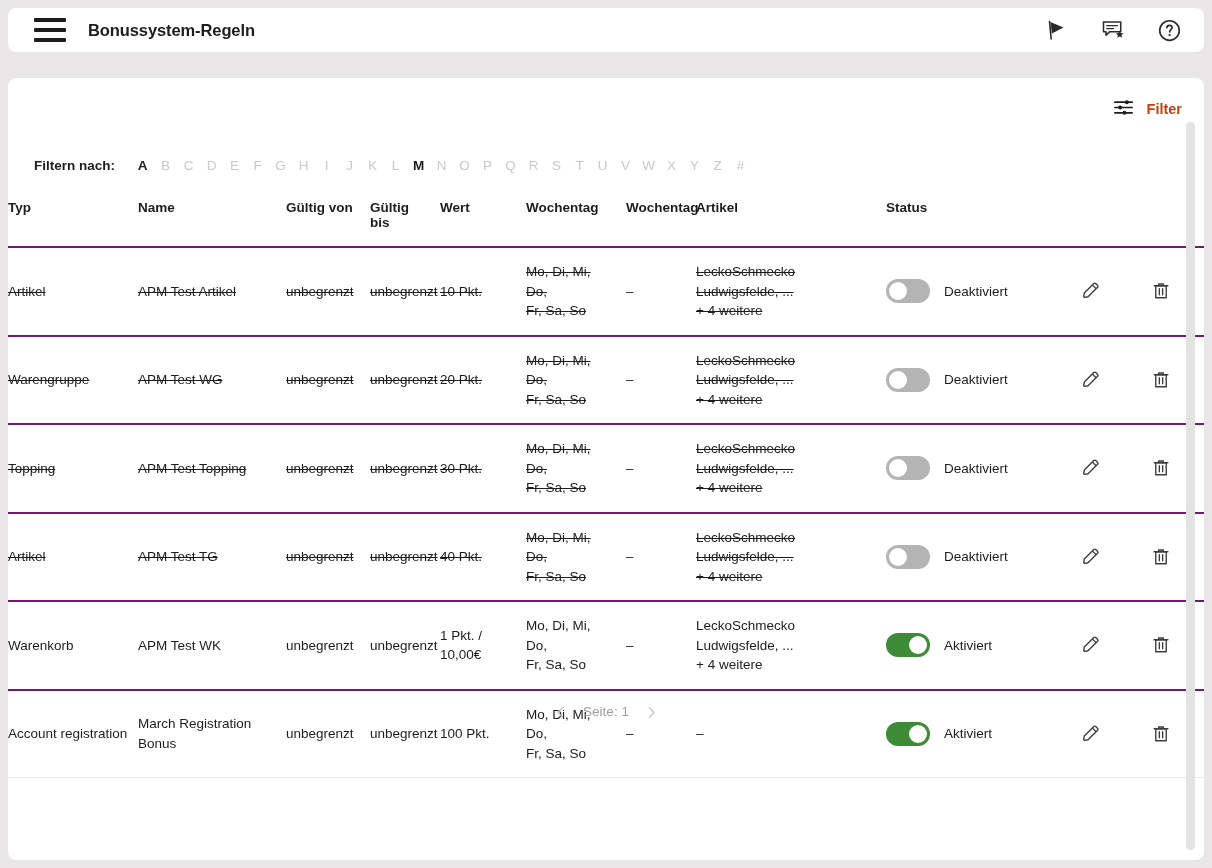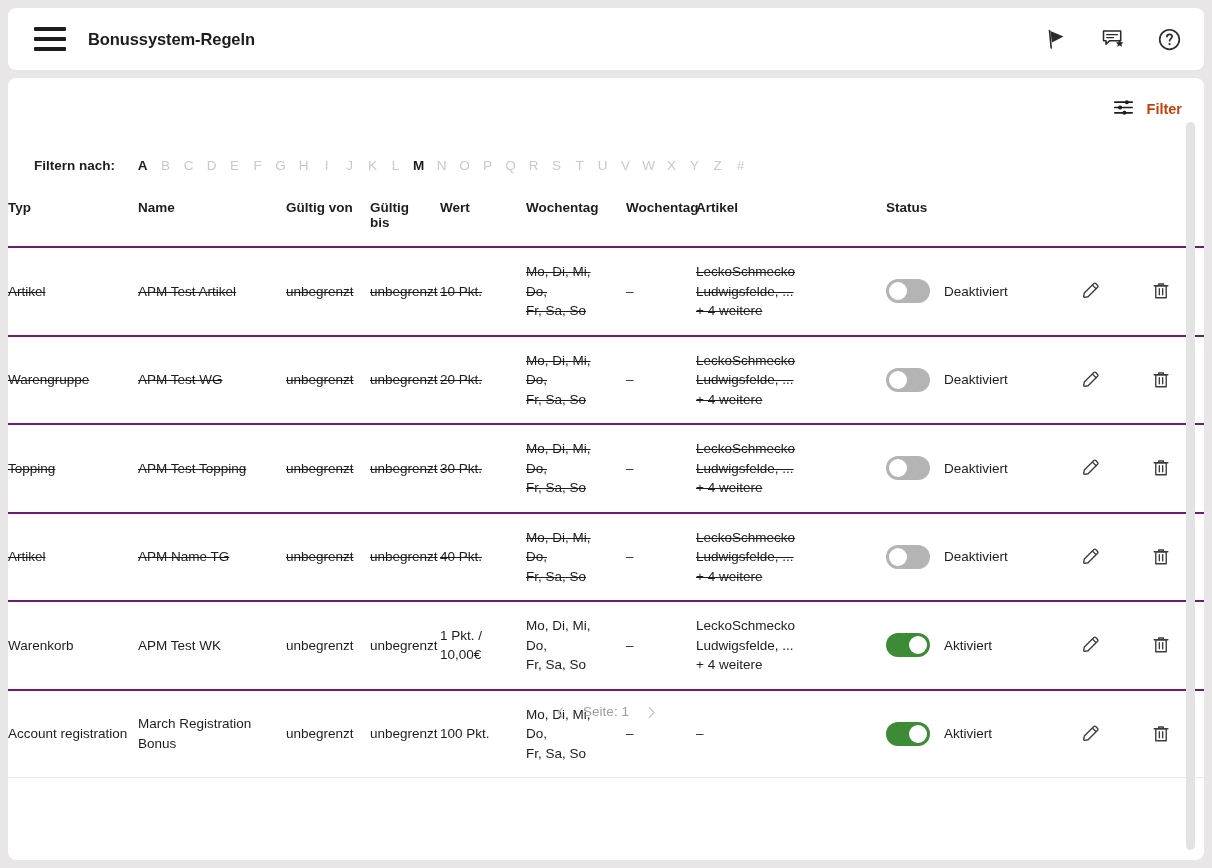--- a/index.html
+++ b/index.html
@@ -8,21 +8,21 @@
     width: 1212px; height: 868px;
     background: #e8e6e6;
     font-family: "Liberation Sans", sans-serif;
     -webkit-font-smoothing: antialiased;
   }
   .app { position: relative; width: 1212px; height: 868px; overflow: hidden; }
 
   
   .topbar {
     position: absolute; left: 8px; top: 8px;
-    width: 1196px; height: 62px;
+    width: 1196px; height: 44px;
     background: #ffffff;
     border-radius: 8px;
     display: flex; align-items: center;
     padding: 0 22px 0 26px;
   }
   .burger {
     width: 32px; height: 24px;
     display: flex; flex-direction: column; justify-content: space-between;
     cursor: pointer; flex: 0 0 auto;
   }
@@ -352,21 +352,21 @@
                       <path d="M9.4 6.1 V4.3 H14.6 V6.1" stroke="#3c3c3c" stroke-width="1.5" stroke-linejoin="round"></path>
                       <path d="M6.3 6.4 H17.7 V19.3 H6.3 Z" stroke="#3c3c3c" stroke-width="1.5" stroke-linejoin="round"></path>
                       <path d="M10.2 9.6 V16.1 M13.8 9.6 V16.1" stroke="#3c3c3c" stroke-width="1.5" stroke-linecap="round"></path>
                     </svg>
                   </span>
                 </div>
               </td>
             </tr>
             <tr class="off">
               <td class="c-typ"><span class="txt">Artikel</span></td>
-              <td class="c-name"><span class="txt">APM Name TG</span></td>
+              <td class="c-name"><span class="txt">APM Test TG</span></td>
               <td class="c-gv"><span class="txt">unbegrenzt</span></td>
               <td class="c-gb"><span class="txt">unbegrenzt</span></td>
               <td class="c-wert"><span class="txt">40 Pkt.</span></td>
               <td class="c-wt"><span class="txt">Mo, Di, Mi,</span><br><span class="txt">Do,</span><br><span class="txt">Fr, Sa, So</span></td>
               <td class="c-tz">–</td>
               <td class="c-st"><span class="txt">LeckoSchmecko</span><br><span class="txt">Ludwigsfelde, ...</span><br><span class="txt">+ 4 weitere</span></td>
               <td class="c-stat">
                 <div class="status-cell">
                   <div class="toggle ">
                     <span class="knob"></span>

